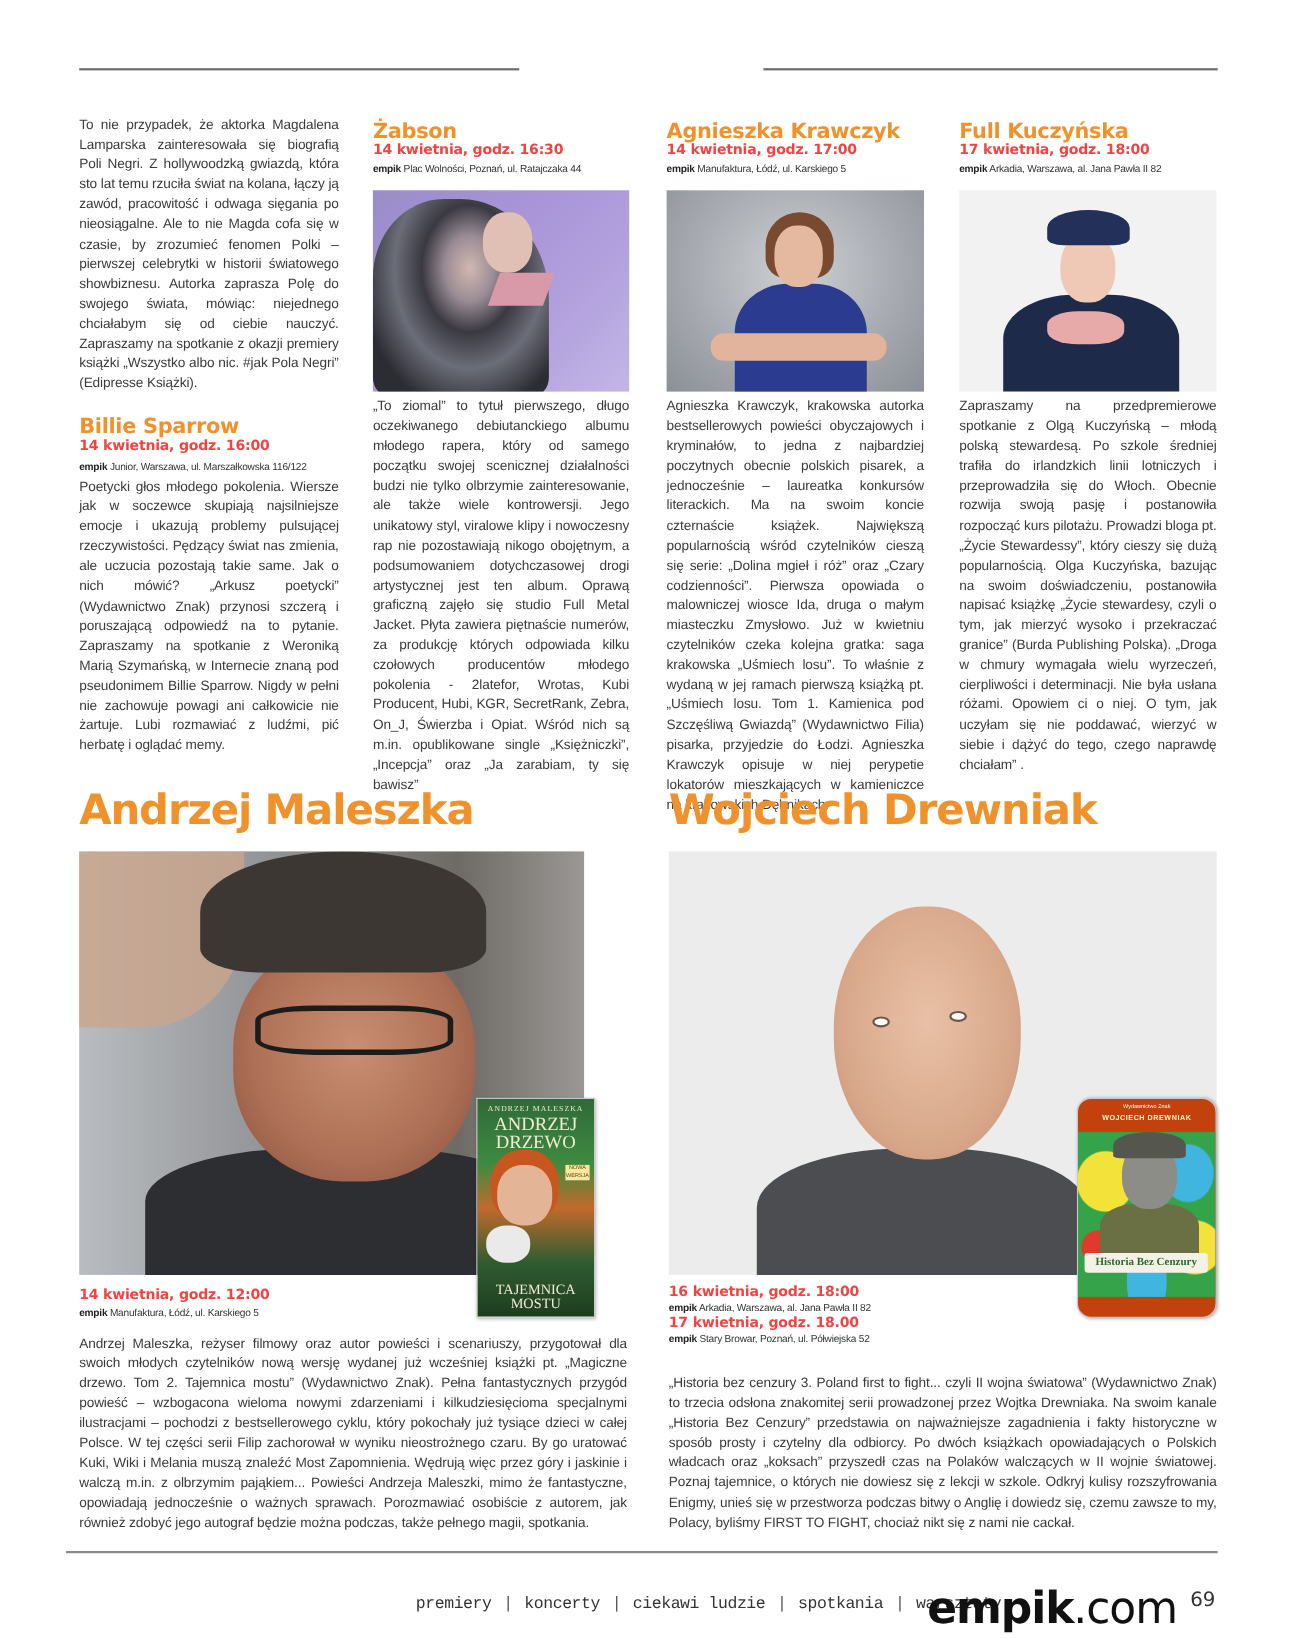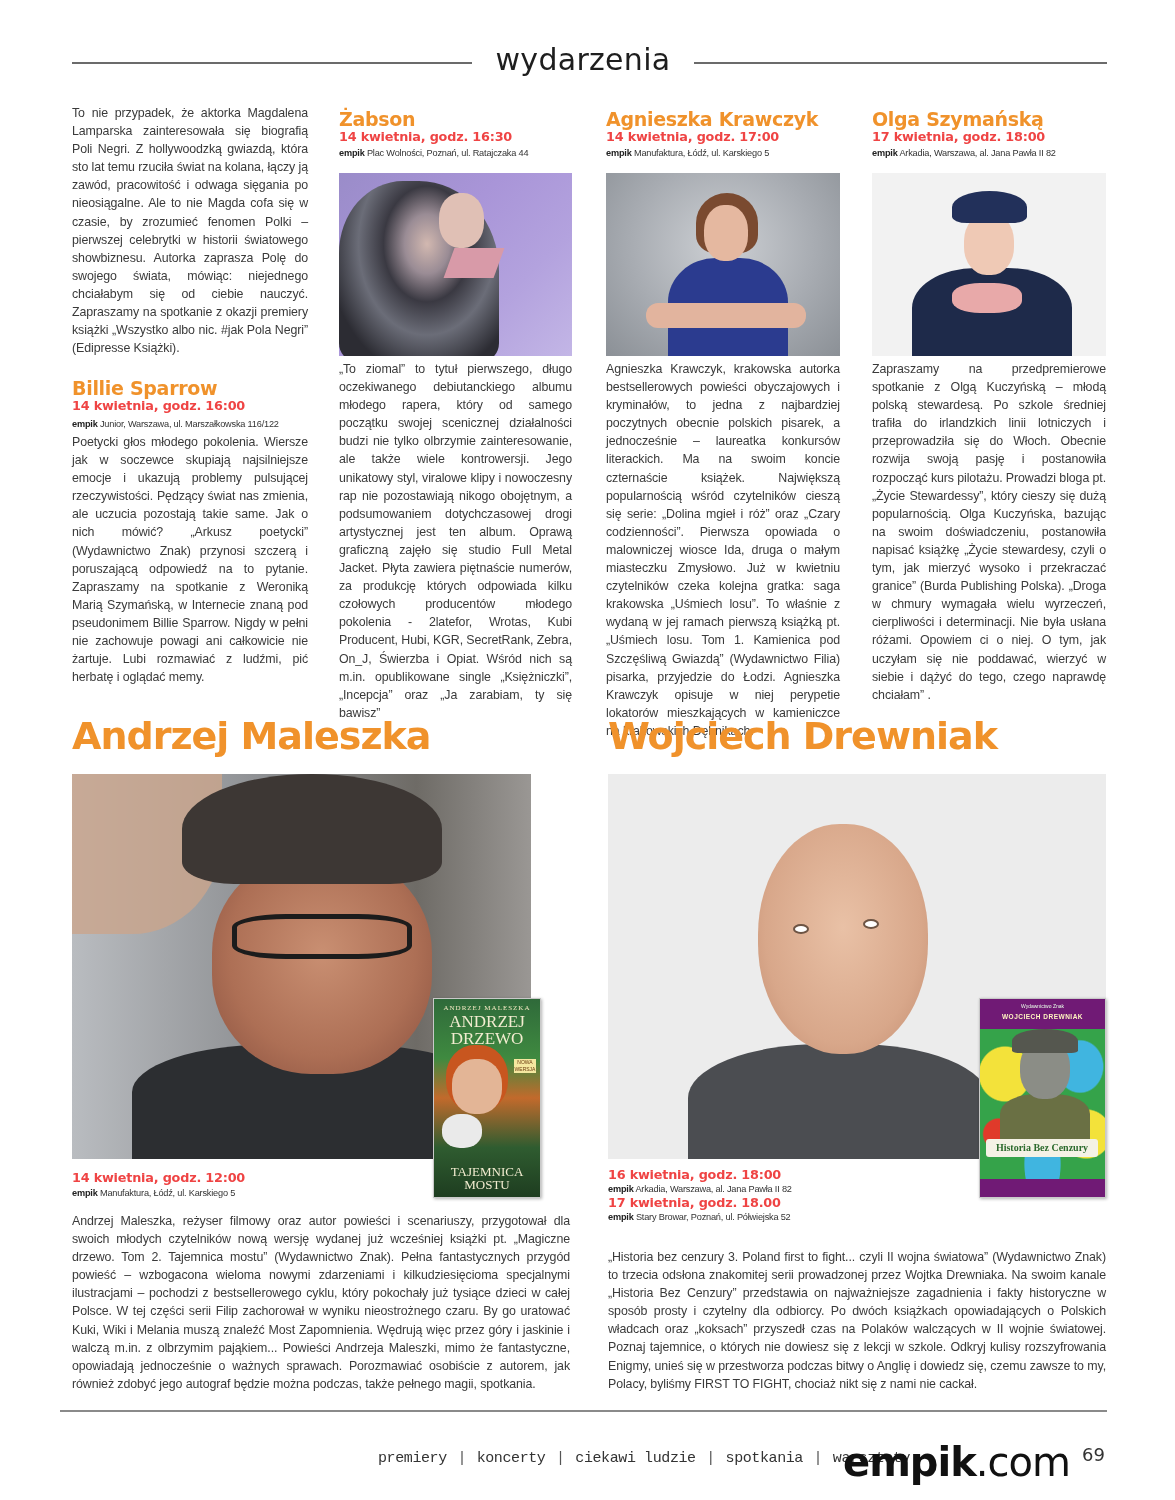--- a/index.html
+++ b/index.html
@@ -50,21 +50,21 @@
 
   .book { border: 1px solid #c9c9c9; box-shadow: 1px 1px 3px rgba(0,0,0,0.3); overflow: hidden; }
   .book-magic { background: linear-gradient(180deg, #2f6a3a 0%, #3f8a40 30%, #c26a2c 50%, #2f5c30 75%, #1e3d20 100%); }
   .book-magic .b-author { position: absolute; top: 5px; left: 0; width: 100%; text-align: center; font-family: "Liberation Serif", serif; font-size: 7px; color: #f5e9c5; letter-spacing: 1px; }
   .book-magic .b-title { position: absolute; top: 14px; left: 0; width: 100%; text-align: center; font-family: "Liberation Serif", serif; font-size: 17px; line-height: 17px; color: #f2ecd0; }
   .book-magic .b-sub { position: absolute; bottom: 6px; left: 0; width: 100%; text-align: center; font-family: "Liberation Serif", serif; font-size: 13px; line-height: 13px; color: #f2ecd0; }
   .book-magic .cat { position: absolute; left: 8px; top: 115px; width: 40px; height: 34px; background: #eaeaea; border-radius: 45%; }
   .book-magic .girl { position: absolute; left: 18px; top: 60px; width: 50px; height: 55px; background: #e3b596; border-radius: 45%; box-shadow: 0 -8px 0 6px #c8561f; }
   .book-magic .badge { position: absolute; right: 4px; top: 60px; width: 22px; height: 14px; background: #f5e8a0; font-size: 5px; color: #6a3b10; text-align: center; line-height: 7px; }
 
-  .book-hist { background: #701a75; }
+  .book-hist { background: #c2410c; border-radius: 13px; }
   .book-hist .camo { position: absolute; left: 0; top: 30px; width: 100%; height: 150px;
     background:
       radial-gradient(ellipse at 20% 30%, #f3e23a 0 18%, transparent 19%),
       radial-gradient(ellipse at 80% 25%, #40b5e0 0 16%, transparent 17%),
       radial-gradient(ellipse at 15% 70%, #e03a2a 0 10%, transparent 11%),
       radial-gradient(ellipse at 85% 70%, #f3e23a 0 16%, transparent 17%),
       radial-gradient(ellipse at 50% 90%, #40b5e0 0 20%, transparent 21%),
       #35a34a; }
   .book-hist .soldier { position: absolute; left: 40px; top: 40px; width: 50px; height: 60px; background: #8b8d86; border-radius: 45%; }
   .book-hist .helmet { position: absolute; left: 32px; top: 30px; width: 66px; height: 24px; background: #55574f; border-radius: 50% 50% 10% 10%; }
@@ -80,21 +80,20 @@
   .footer-links .sep { color: #555; margin: 0 2px; }
   .footer-brand { font-family: "DejaVu Sans", sans-serif; font-size: 40px; color: #111; white-space: nowrap; letter-spacing: -1px; }
   .footer-brand b { font-weight: bold; }
   .page-num { font-family: "DejaVu Sans", sans-serif; font-size: 18px; color: #333; text-align: right; }
 </style>
 </head>
 <body>
 
 <div class="abs section-header">
   <div class="line left"></div>
-  <div class="title">wydarzenia</div>
   <div class="line right"></div>
 </div>
 
 <div class="abs body-text" style="left:72px; top:104px; width:236px;">To nie przypadek, że aktorka Magdalena Lamparska zainteresowała się biografią Poli Negri. Z hollywoodzką gwiazdą, która sto lat temu rzuciła świat na kolana, łączy ją zawód, pracowitość i odwaga sięgania po nieosiągalne. Ale to nie Magda cofa się w czasie, by zrozumieć fenomen Polki – pierwszej celebrytki w historii światowego showbiznesu. Autorka zaprasza Polę do swojego świata, mówiąc: niejednego chciałabym się od ciebie nauczyć. Zapraszamy na spotkanie z okazji premiery książki „Wszystko albo nic. #jak Pola Negri” (Edipresse Książki).</div>
 
 <div class="abs" style="left:72px; top:377px; width:240px;">
   <div class="name-h">Billie Sparrow</div>
   <div class="date" style="margin-top:-1px;">14 kwietnia, godz. 16:00</div>
   <div class="venue" style="margin-top:6px;">
     <span class="brand">empik</span>
@@ -128,21 +127,21 @@
 </div>
 <div class="abs photo ph-agn" style="left:606px; top:173px; width:234px; height:183px;">
   <div class="hair"></div>
     <div class="dress"></div>
     <div class="face"></div>
     <div class="arm"></div>
 </div>
 <div class="abs body-text" style="left:606px; top:360px; width:234px;">Agnieszka Krawczyk, krakowska autorka bestsellerowych powieści obyczajowych i kryminałów, to jedna z najbardziej poczytnych obecnie polskich pisarek, a jednocześnie – laureatka konkursów literackich. Ma na swoim koncie czternaście książek. Największą popularnością wśród czytelników cieszą się serie: „Dolina mgieł i róż” oraz „Czary codzienności”. Pierwsza opowiada o malowniczej wiosce Ida, druga o małym miasteczku Zmysłowo. Już w kwietniu czytelników czeka kolejna gratka: saga krakowska „Uśmiech losu”. To właśnie z wydaną w jej ramach pierwszą książką pt. „Uśmiech losu. Tom 1. Kamienica pod Szczęśliwą Gwiazdą” (Wydawnictwo Filia) pisarka, przyjedzie do Łodzi. Agnieszka Krawczyk opisuje w niej perypetie lokatorów mieszkających w kamieniczce na krakowskich Dębnikach.</div>
 
 <div class="abs" style="left:872px; top:108px; width:240px;">
-  <div class="name-h">Olga Szymańską</div>
+  <div class="name-h">Full Kuczyńska</div>
   <div class="date" style="margin-top:-1px;">17 kwietnia, godz. 18:00</div>
   <div class="venue" style="margin-top:4px;">
     <span class="brand">empik</span>
     <span>Arkadia, Warszawa, al. Jana Pawła II 82</span>
   </div>
 </div>
 <div class="abs photo ph-olga" style="left:872px; top:173px; width:234px; height:183px;">
   <div class="jacket"></div>
     <div class="face"></div>
     <div class="hat"></div>

